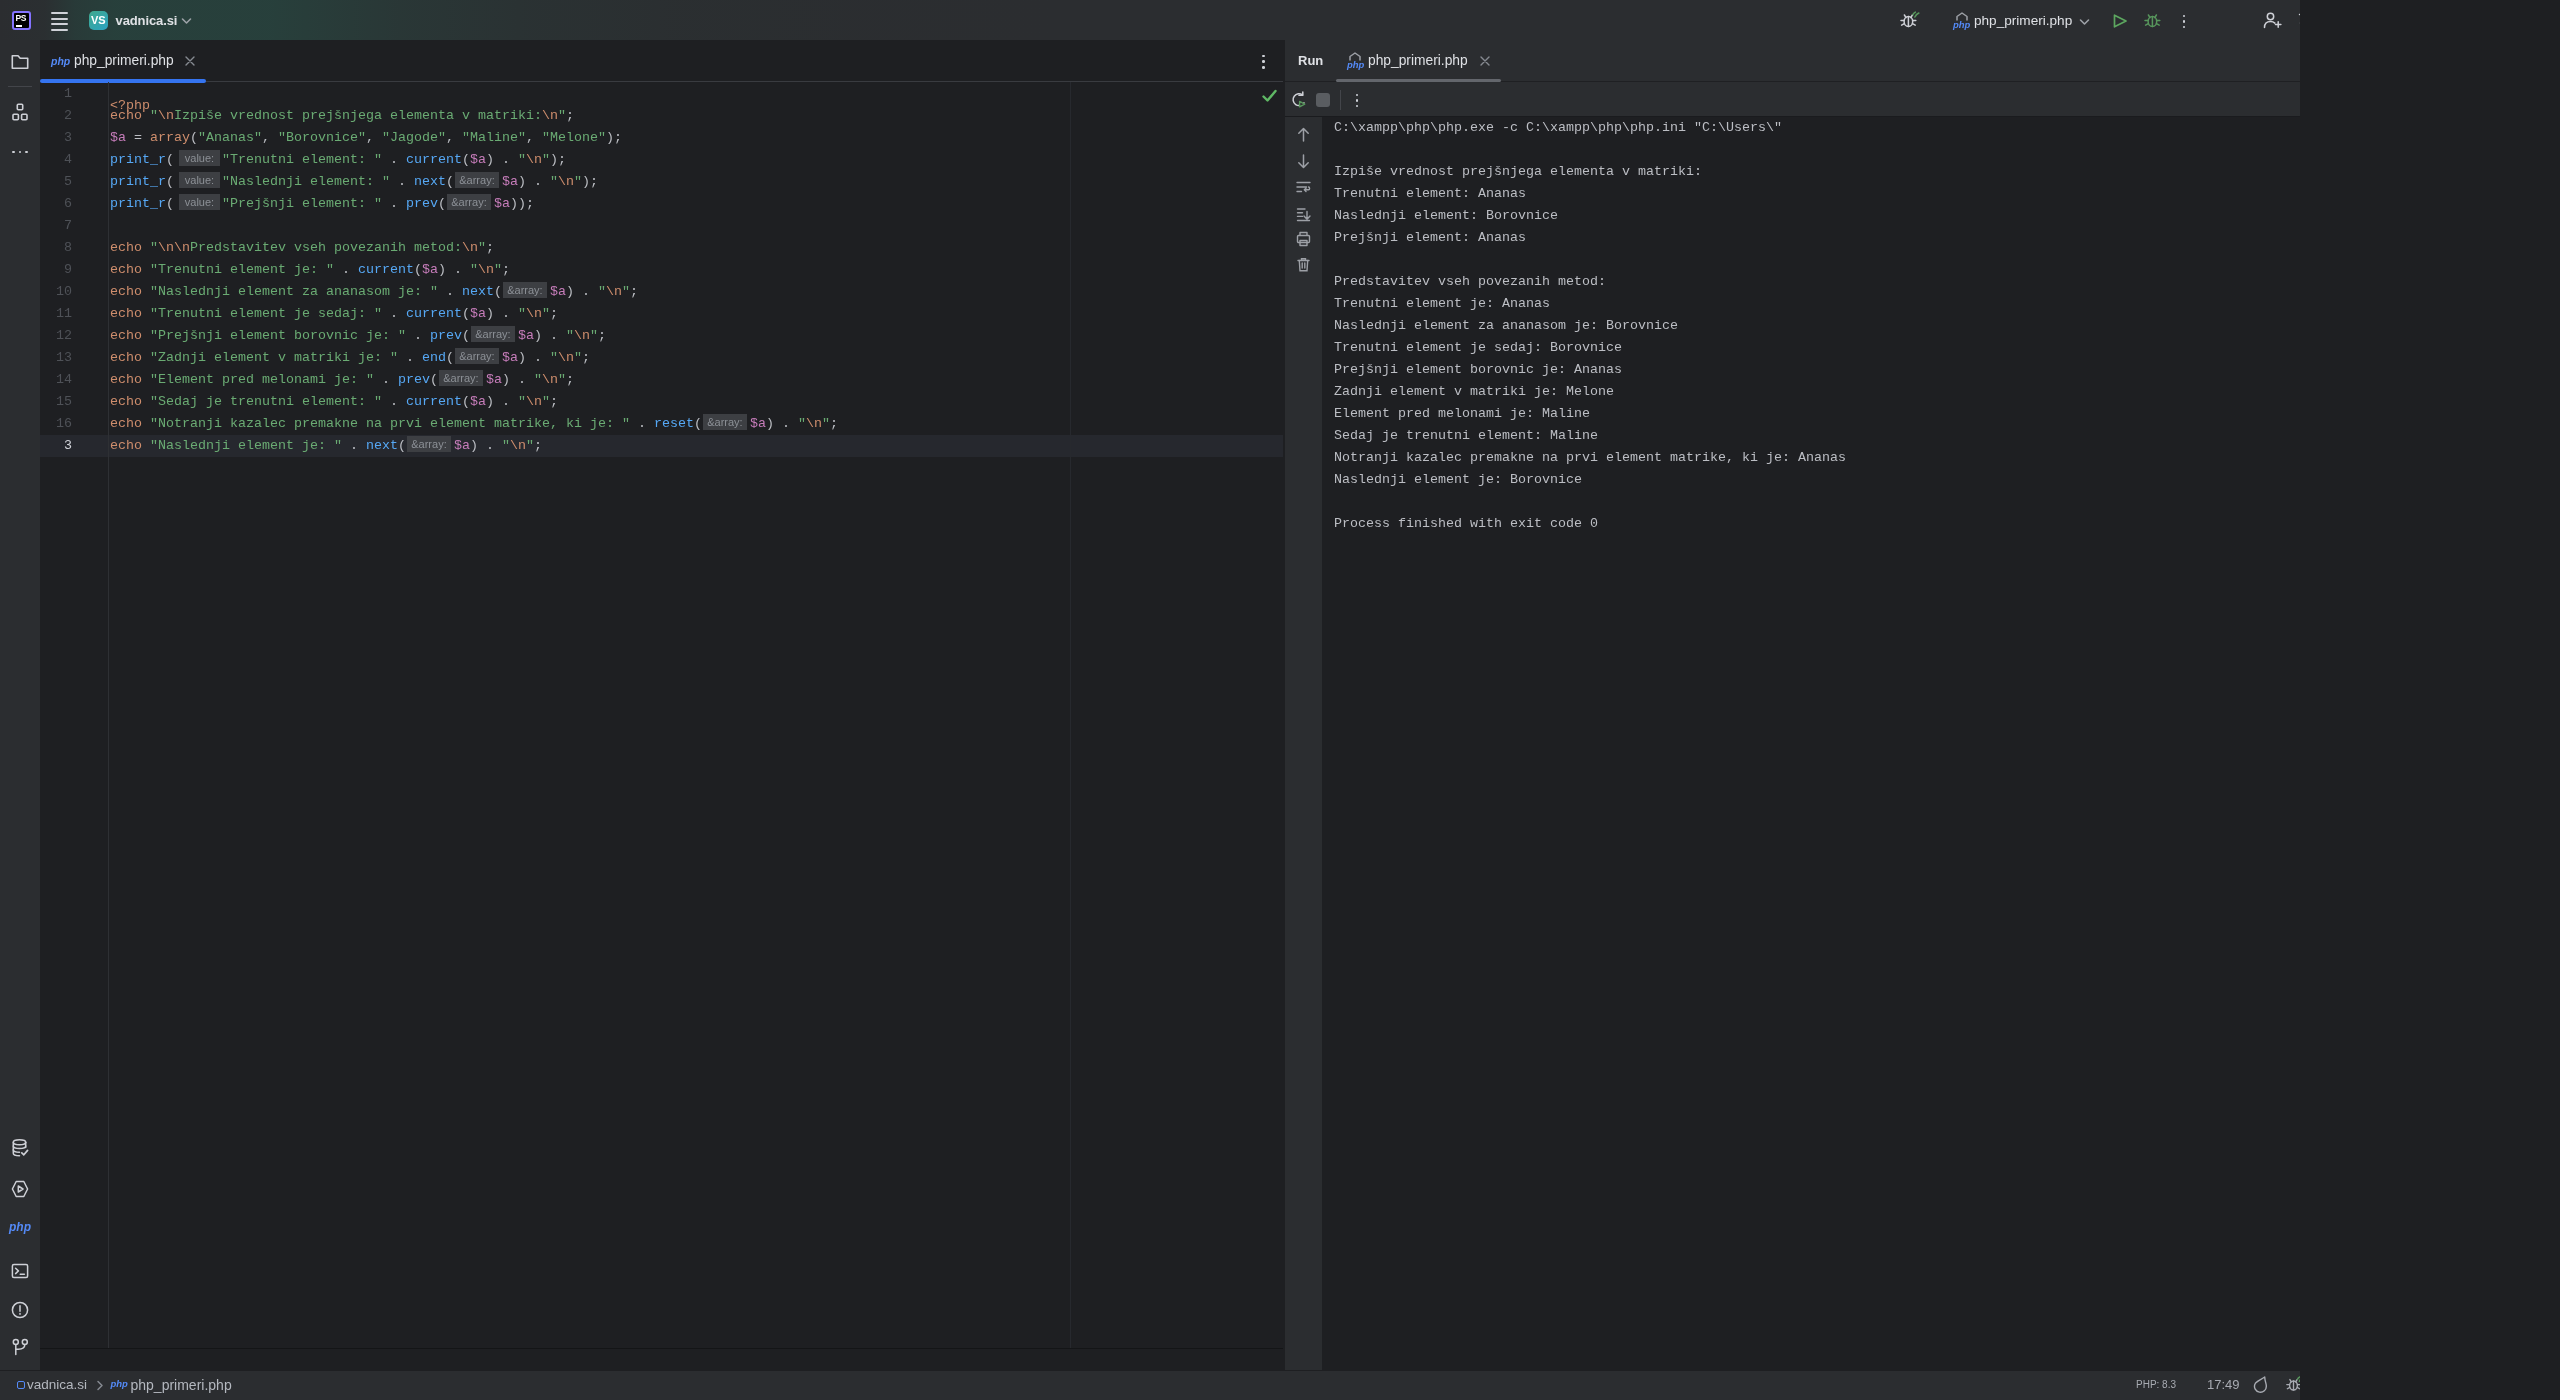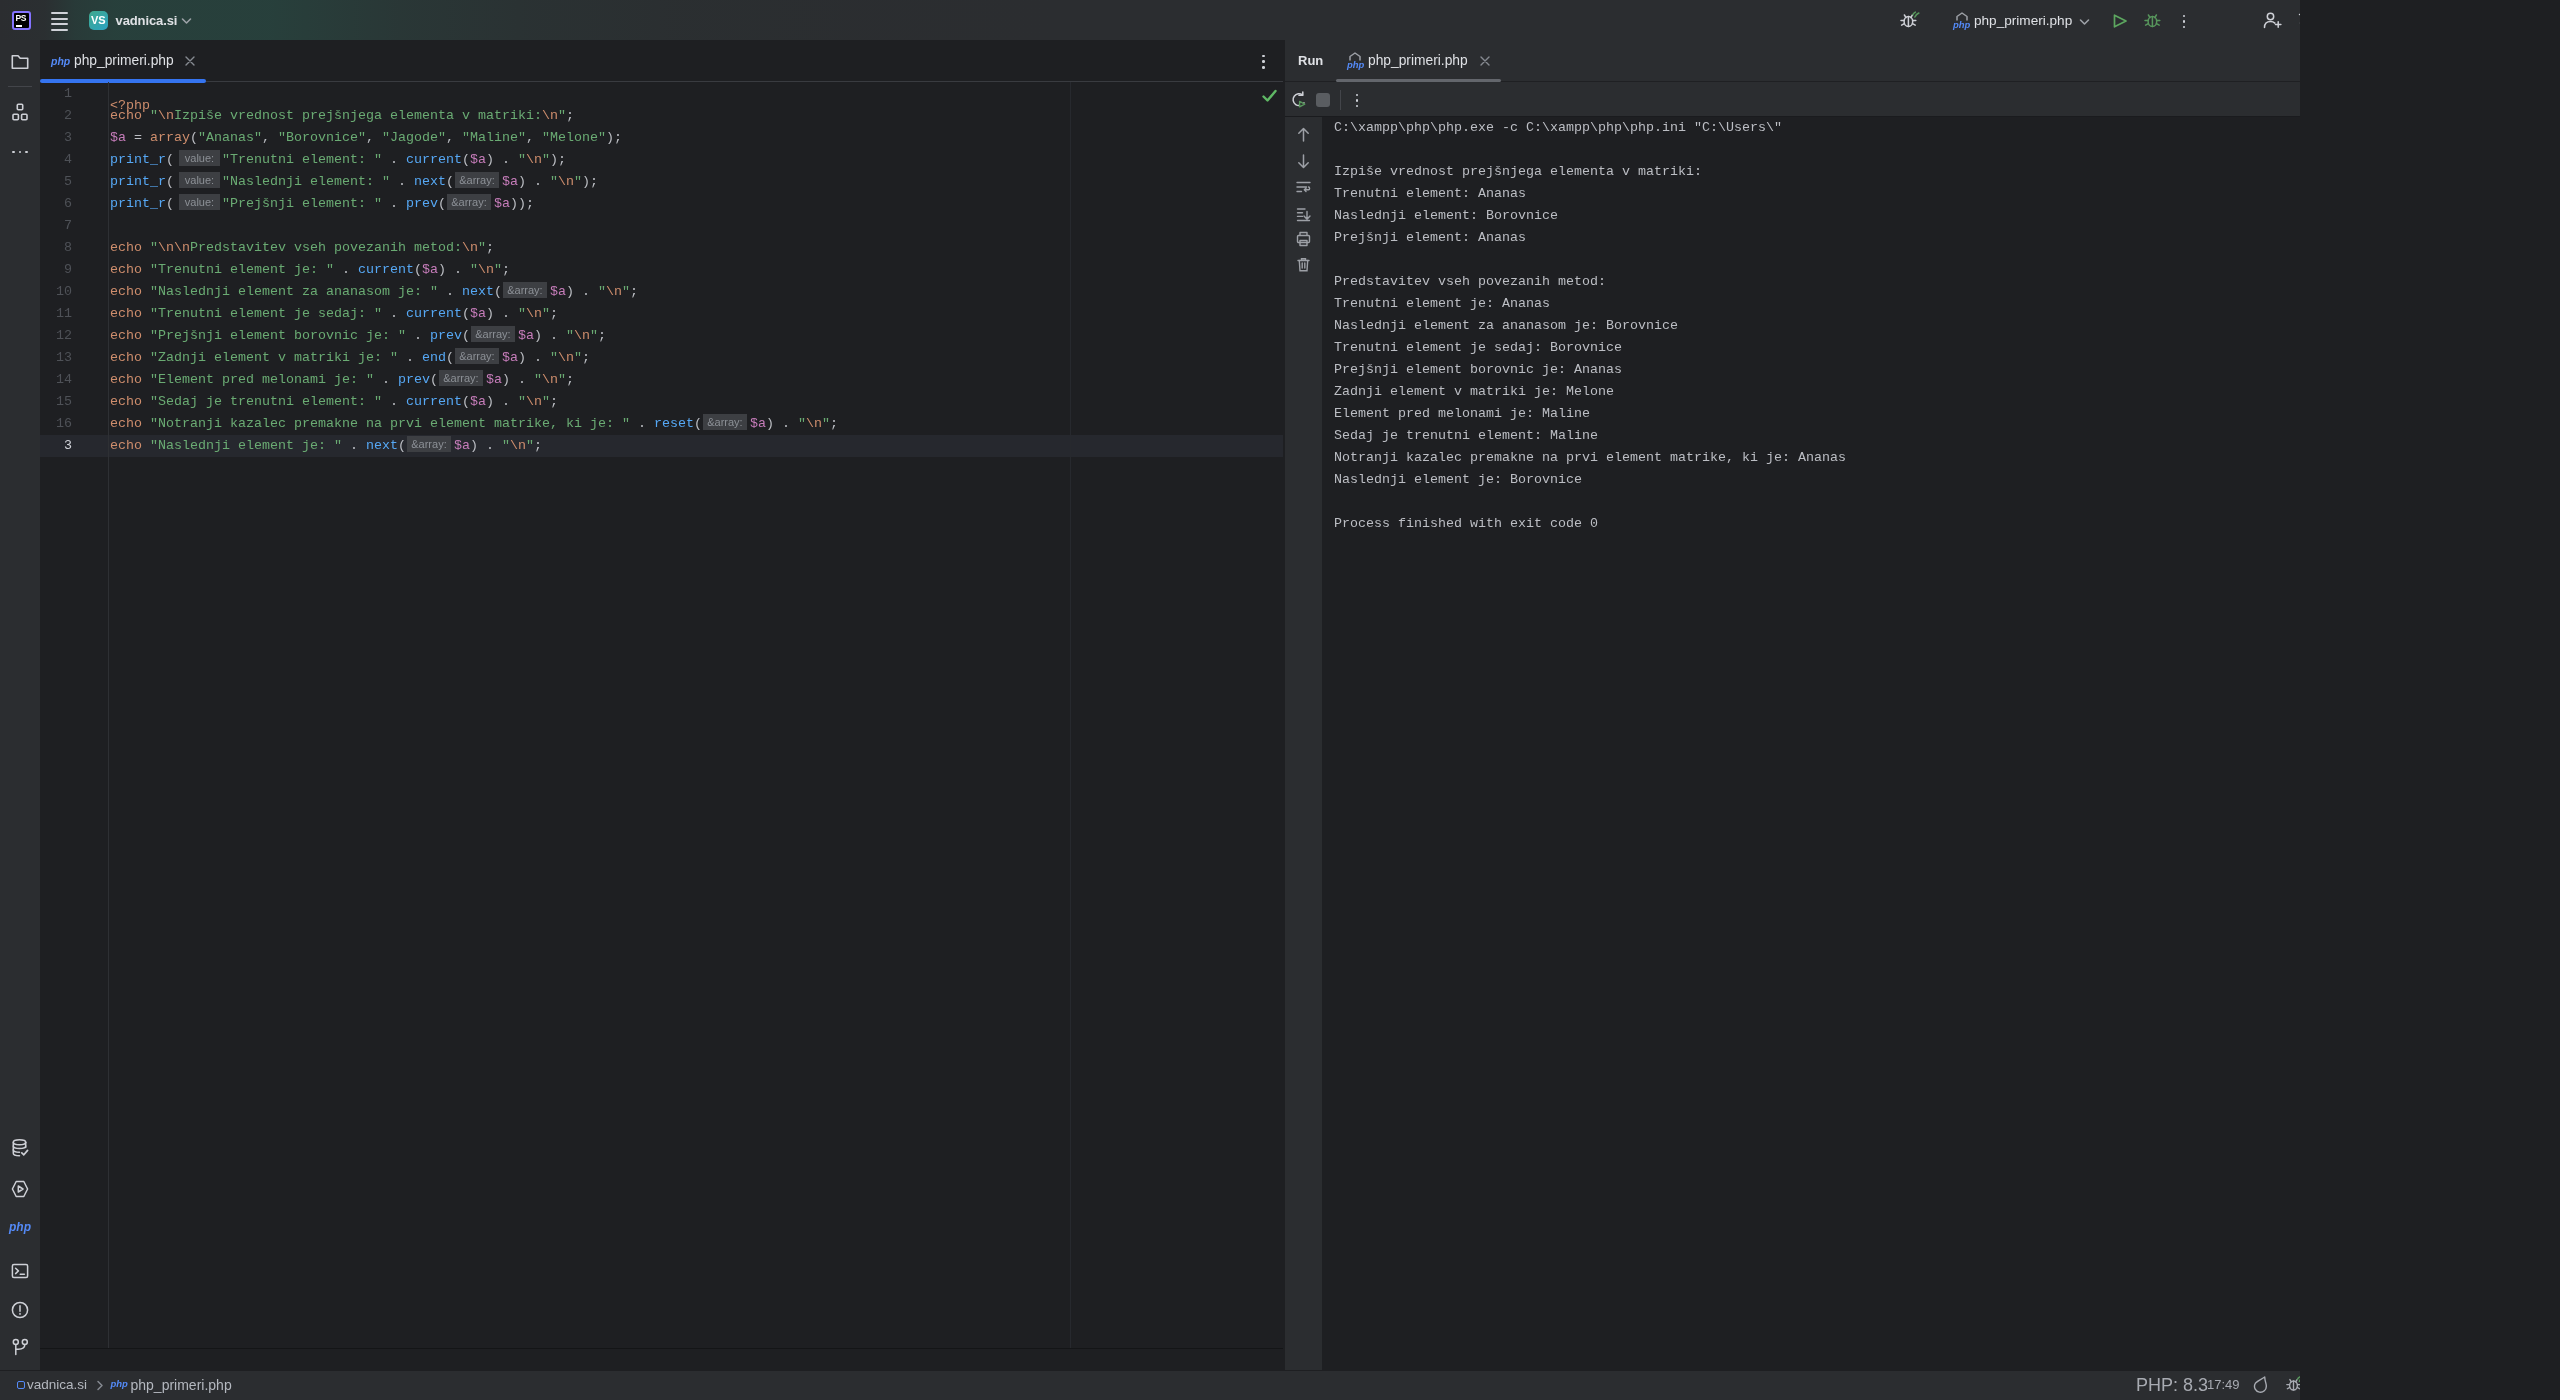--- a/index.html
+++ b/index.html
@@ -344,21 +344,21 @@
 </svg>
 
 <div class="abs" style="left:0;top:1370px;width:2560px;height:30px;background:#2B2D30;border-top:1px solid #1E1F22;box-sizing:border-box;"></div>
 <div class="abs" style="left:16.5px;top:1380.5px;width:8.5px;height:8.5px;box-sizing:border-box;border:1.6px solid #548AF7;border-radius:2px;"></div>
 <div class="abs ui" style="left:27px;top:1370px;height:30px;line-height:30px;font-size:13.5px;color:#B4B8BF;">vadnica.si</div>
 <svg class="abs" style="left:95.5px;top:1379.5px" width="8" height="11" viewBox="0 0 8 11">
  <path d="M2 1.5 L6 5.5 L2 9.5" stroke="#868A91" stroke-width="1.5" fill="none" stroke-linecap="round" stroke-linejoin="round"></path>
     </svg>
 <div class="abs ui" style="left:110.5px;top:1377.5px;font-size:9.5px;font-weight:bold;font-style:italic;color:#548AF7;">php</div>
 <div class="abs ui" style="left:130.5px;top:1370px;height:30px;line-height:30px;font-size:14px;color:#B4B8BF;">php_primeri.php</div>
-<div class="abs ui" style="left:2136px;top:1370px;height:30px;line-height:30px;font-size:18px;color:#A8ABB2;">PHP: 8.3</div>
+<div class="abs ui" style="left:2136px;top:1370px;height:30px;line-height:30px;font-size:10px;color:#A8ABB2;">PHP: 8.3</div>
 <div class="abs ui" style="left:2207px;top:1370px;height:30px;line-height:30px;font-size:13px;color:#A8ABB2;">17:49</div>
 
 <svg class="abs" style="left:2252px;top:1375px" width="18" height="18" viewBox="0 0 18 18">
  <path d="M12.7 2.0 C12.9 6.6 14.4 8.6 14.3 11.0 A5.9 5.9 0 1 1 3.0 9.0 C3.8 6.7 8.7 5.0 12.7 2.0 Z" stroke="#A8ABB2" stroke-width="1.4" fill="none" stroke-linejoin="round"></path>
     </svg>
 <svg class="abs" style="left:2285px;top:1375px" width="19" height="18.1" viewBox="0 0 21 20">
       <g stroke="#A8ABB2" stroke-width="1.5" fill="none" stroke-linecap="round">
         <ellipse cx="9.4" cy="11.6" rx="4.3" ry="5.0"></ellipse>
         <path d="M9.4 6.6 V16.6"></path>
         <path d="M7.0 7.6 L5.4 5.0 M11.8 7.6 L13.4 5.0"></path>

